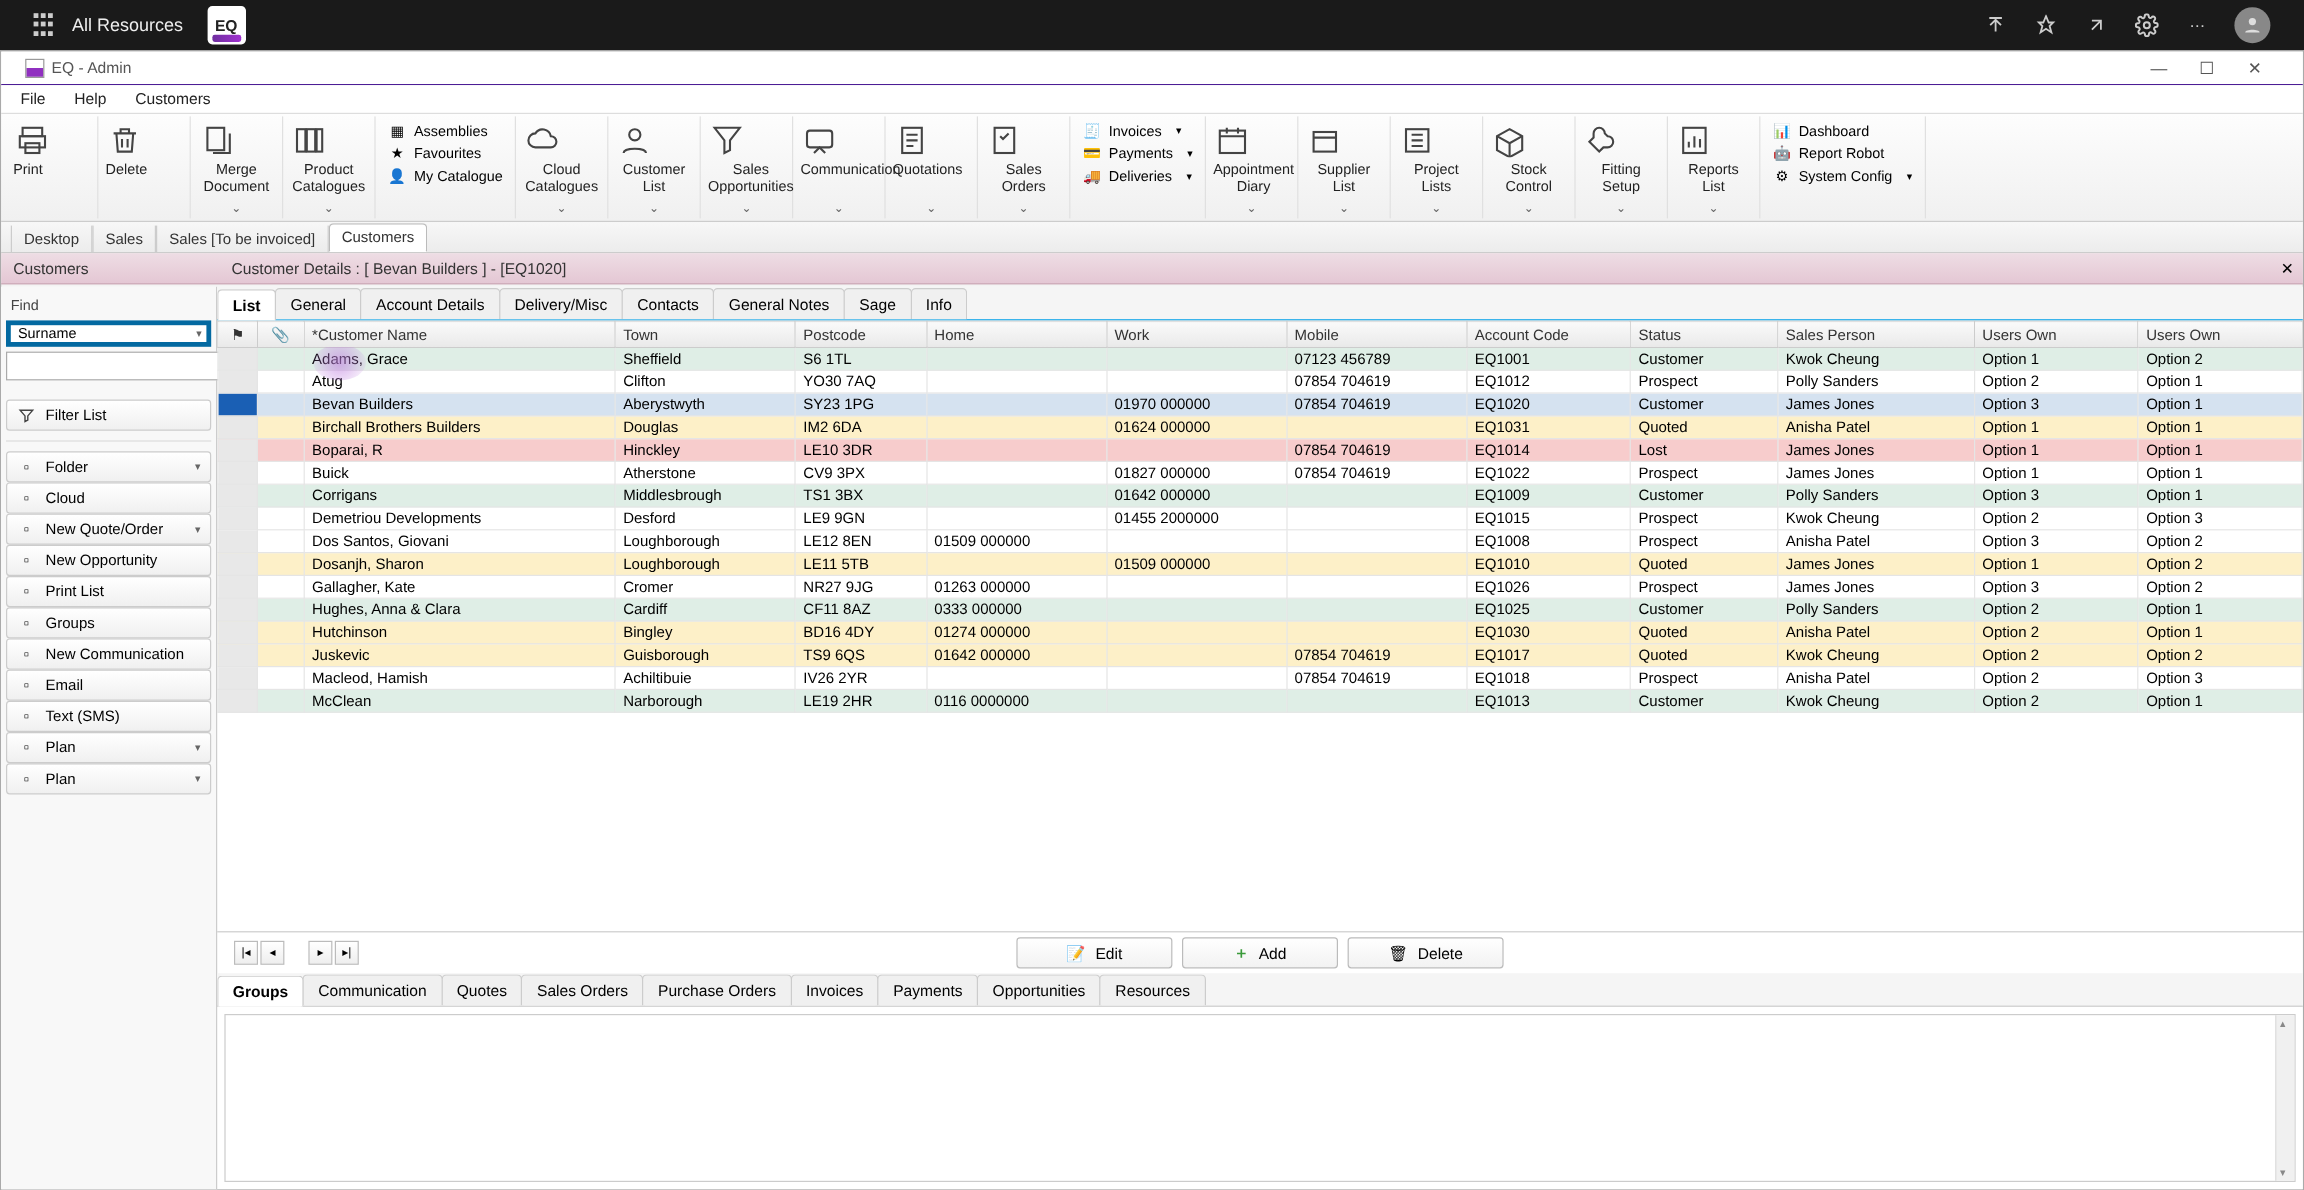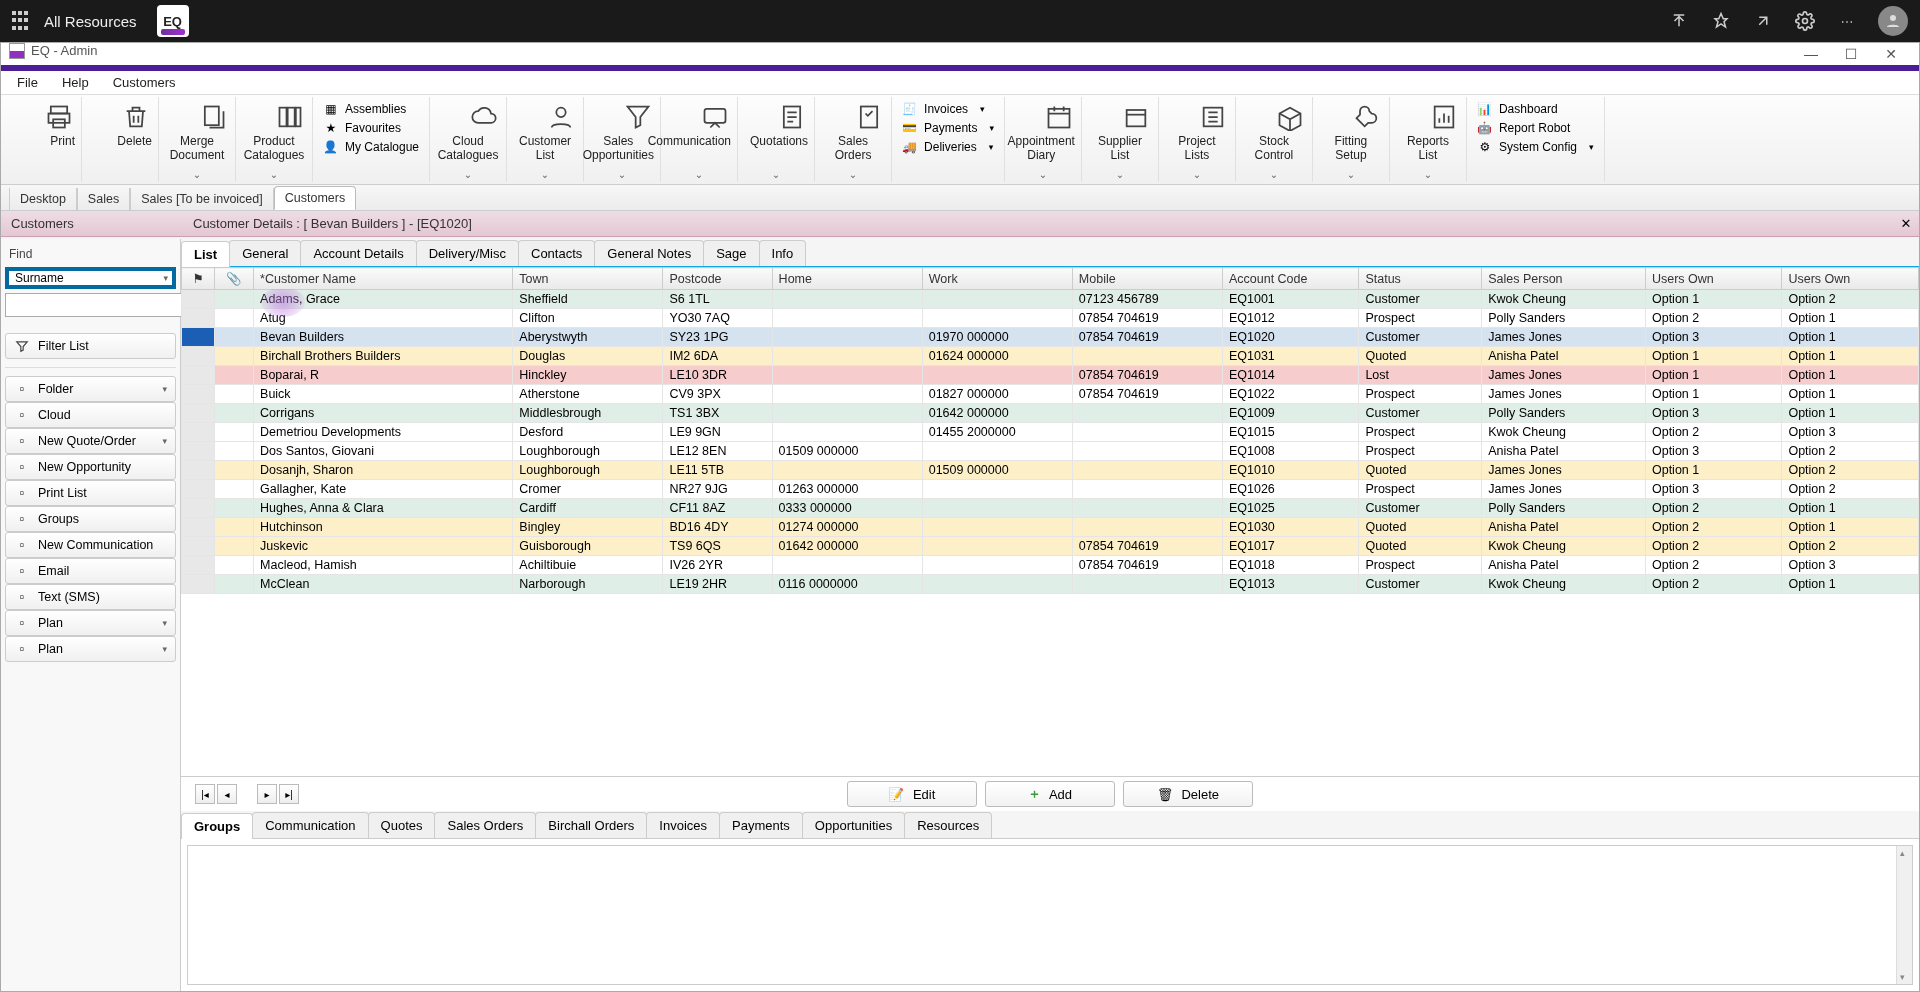--- a/index.html
+++ b/index.html
@@ -1,42 +1,42 @@
 <!DOCTYPE html>
 <html><head>
 <meta charset="utf-8">
 <style>
 * { margin:0; padding:0; box-sizing:border-box; font-family: "Segoe UI", Tahoma, sans-serif; }
 body { background:#2b2b2b; width:1920px; height:992px; overflow:hidden; font-size:13px; }
 
 
-.topbar { height:42px; background:#1a1a1a; color:#fff; display:flex; align-items:center; padding:0 12px; }
+.topbar { height:42px; background:#1a1a1a; color:#fff; display:flex; align-items:center; padding:0 28px; }
 .topbar .apps-icon { width:20px; height:20px; display:inline-flex; flex-wrap:wrap; gap:2px; margin-right:12px; }
 .topbar .apps-icon span { width:4px; height:4px; background:#ccc; }
 .topbar .title { font-size:15px; color:#eee; }
 .topbar .eq-logo { width:32px; height:32px; background:#fff; border-radius:4px; margin-left:20px; display:flex; align-items:center; justify-content:center; font-weight:bold; font-size:13px; color:#222; position:relative; }
 .topbar .eq-logo::after { content:""; position:absolute; bottom:2px; left:4px; right:4px; height:6px; background:linear-gradient(90deg,#7030a0,#a030d0); border-radius:2px; }
 .topbar .spacer { flex:1; }
 .topbar .tb-icon { width:26px; height:26px; margin-left:16px; display:flex; align-items:center; justify-content:center; color:#ccc; cursor:pointer; }
 .topbar .avatar { width:30px; height:30px; border-radius:50%; background:#888; margin-left:18px; display:flex; align-items:center; justify-content:center; }
 
 
 .app { position:absolute; top:42px; left:0; right:0; bottom:0; background:#f3f3f3; border:1px solid #aaa; }
-.titlebar { height:28px; background:#fff; display:flex; align-items:flex-start; padding:0 8px; border-bottom:6px solid #4c1d95; }
+.titlebar { height:28px; background:#fff; display:flex; align-items:center; padding:0 20px; border-bottom:1px solid #4c1d95; }
 .titlebar .tb-logo { width:16px; height:16px; background:linear-gradient(180deg,#fff 50%,#9030c0 50%); border:1px solid #999; margin-right:6px; }
 .titlebar .tb-title { color:#555; font-size:13px; flex:1; }
 .titlebar .winbtn { width:40px; height:100%; display:flex; align-items:center; justify-content:center; color:#555; cursor:pointer; font-size:14px; }
 
 .menubar { height:24px; background:#fff; display:flex; align-items:center; padding:0 4px; border-bottom:1px solid #ddd; font-size:13px; }
 .menubar .mi { padding:2px 12px; color:#222; cursor:pointer; }
 
 
 .ribbon { height:90px; background:linear-gradient(180deg,#fdfdfd,#f0f0f0); border-bottom:1px solid #ccc; display:flex; align-items:stretch; padding:2px 4px; overflow:hidden; }
 .rgroup { display:flex; flex-direction:column; align-items:center; padding:2px 6px; border-right:1px solid #e0e0e0; }
-.rbig { display:flex; flex-direction:column; align-items:flex-end; justify-content:flex-start; width:64px; cursor:pointer; }
+.rbig { display:flex; flex-direction:column; align-items:flex-start; justify-content:flex-start; width:64px; cursor:pointer; }
 .rbig .ricon { width:32px; height:32px; margin-top:2px; display:flex; align-items:center; justify-content:center; }
 .rbig .rlabel { font-size:12px; color:#222; text-align:center; line-height:1.15; margin-top:2px; }
 .rdrop { font-size:10px; color:#666; margin-top:auto; cursor:pointer; }
 .rsmalls { display:flex; flex-direction:column; justify-content:center; gap:3px; padding:2px 4px; }
 .rsmall { display:flex; align-items:center; gap:6px; cursor:pointer; font-size:12px; white-space:nowrap; }
 .rsmall .sicon { width:16px; height:16px; display:flex; align-items:center; justify-content:center; }
 
 
 .wintabs { height:26px; background:linear-gradient(180deg,#f7f7f7,#ececec); border-bottom:1px solid #ccc; display:flex; align-items:flex-end; padding:0 8px; }
 .wtab { padding:4px 10px; font-size:12.5px; color:#333; border-left:1px solid #ccc; border-right:1px solid #ccc; background:transparent; cursor:pointer; }
@@ -795,21 +795,21 @@
         <div class="actbtn">
             <span>🗑</span>
             <span>Delete</span>
           </div>
       </div>
       <div class="btabs" id="btabs">
           <div class="btab active">Groups</div>
           <div class="btab">Communication</div>
           <div class="btab">Quotes</div>
           <div class="btab">Sales Orders</div>
-          <div class="btab">Birchall Orders</div>
+          <div class="btab">Purchase Orders</div>
           <div class="btab">Invoices</div>
           <div class="btab">Payments</div>
           <div class="btab">Opportunities</div>
           <div class="btab">Resources</div>
         </div>
       <div class="bpanel">
           <div class="sbar"></div>
         </div>
     </div>
   </div>

